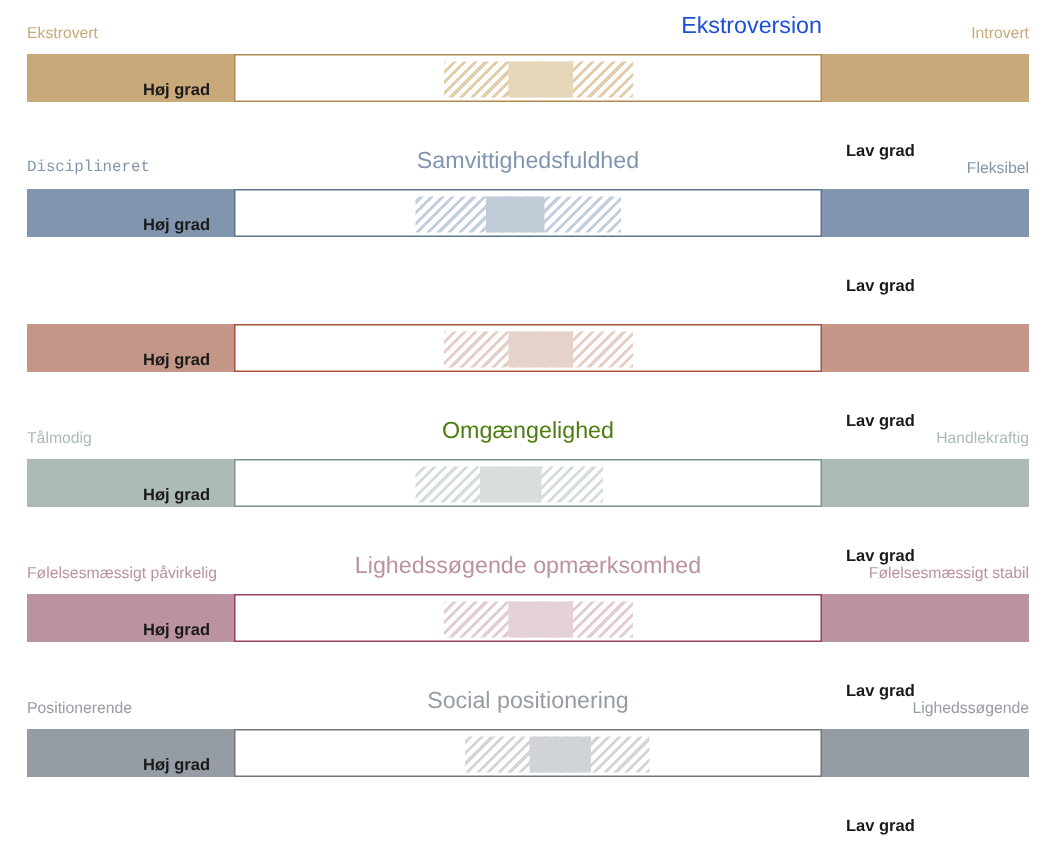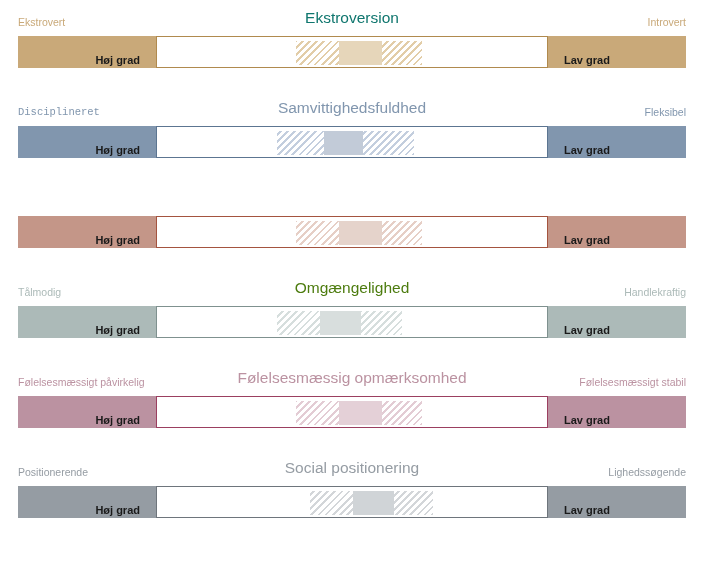--- a/index.html
+++ b/index.html
@@ -87,20 +87,21 @@
     justify-content: flex-end;
     padding-right: 8px;
     box-sizing: border-box;
   }
   .anchor-low {
     left: 538px;
     width: 130px;
     justify-content: flex-start;
     padding-left: 8px;
     box-sizing: border-box;
+    margin-top: 41px;
   }
 
   
   .track {
     position: absolute;
     left: 138px;
     top: 0;
     width: 392px;
     height: 32px;
     background: #ffffff;
@@ -121,21 +122,21 @@
   }
 </style>
 </head>
 <body>
 
 <div class="chart">
     <div class="scale-row" style="top: 8px;">
       <div class="row-head">
         <div class="pole-label pole-left" style="color: rgb(201, 169, 121);">Ekstrovert</div>
         <div class="pole-label pole-right" style="color: rgb(201, 169, 121);">Introvert</div>
-        <div class="row-title" style="color: #0f766e;">Ekstroversion</div>
+        <div class="row-title" style="color: #1d4ed8; text-align: right;">Ekstroversion</div>
       </div>
       <div class="band" style="background: rgb(201, 169, 121);">
         <div class="anchor anchor-high">Høj grad</div>
         <div class="anchor anchor-low">Lav grad</div>
         <div class="track" style="border-color: rgb(176, 138, 78);">
           <div class="spread" style="left: 139.16px; width: 125.44px; background: repeating-linear-gradient(-45deg, rgb(226, 205, 168) 0px, rgb(226, 205, 168) 2px, rgb(255, 255, 255) 2px, rgb(255, 255, 255) 5px);"></div>
           <div class="core" style="left: 182.28px; width: 43.12px; background: rgb(230, 214, 186);"></div>
         </div>
       </div>
     </div>
@@ -176,21 +177,21 @@
         <div class="track" style="border-color: rgb(127, 145, 143);">
           <div class="spread" style="left: 119.56px; width: 125.44px; background: repeating-linear-gradient(-45deg, rgb(214, 222, 221) 0px, rgb(214, 222, 221) 2px, rgb(255, 255, 255) 2px, rgb(255, 255, 255) 5px);"></div>
           <div class="core" style="left: 162.68px; width: 41.16px; background: rgb(216, 222, 221);"></div>
         </div>
       </div>
     </div>
     <div class="scale-row" style="top: 368px;">
       <div class="row-head">
         <div class="pole-label pole-left" style="color: rgb(187, 146, 161);">Følelsesmæssigt påvirkelig</div>
         <div class="pole-label pole-right" style="color: rgb(187, 146, 161);">Følelsesmæssigt stabil</div>
-        <div class="row-title" style="color: rgb(187, 146, 161);">Følelsesmæssig opmærksomhed</div>
+        <div class="row-title" style="color: rgb(187, 146, 161);">Lighedssøgende opmærksomhed</div>
       </div>
       <div class="band" style="background: rgb(187, 146, 161);">
         <div class="anchor anchor-high">Høj grad</div>
         <div class="anchor anchor-low">Lav grad</div>
         <div class="track" style="border-color: rgb(155, 63, 96);">
           <div class="spread" style="left: 139.16px; width: 125.44px; background: repeating-linear-gradient(-45deg, rgb(227, 204, 212) 0px, rgb(227, 204, 212) 2px, rgb(255, 255, 255) 2px, rgb(255, 255, 255) 5px);"></div>
           <div class="core" style="left: 182.28px; width: 43.12px; background: rgb(228, 208, 215);"></div>
         </div>
       </div>
     </div>

